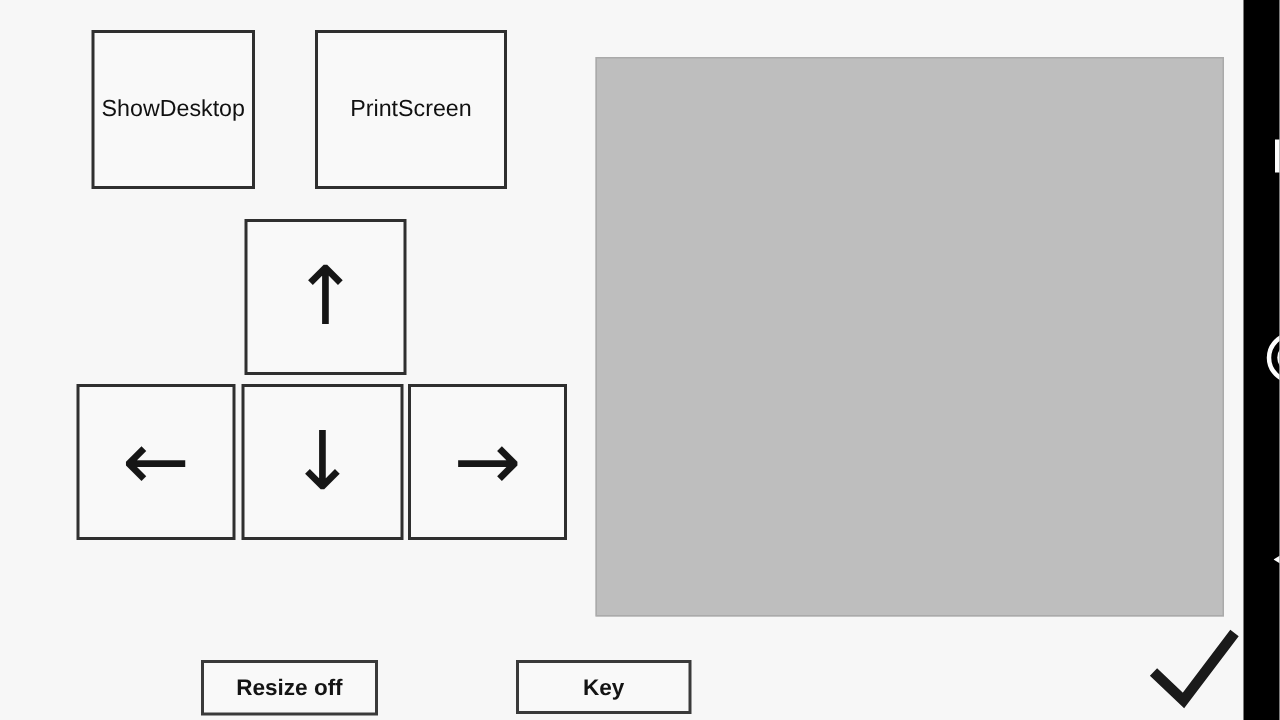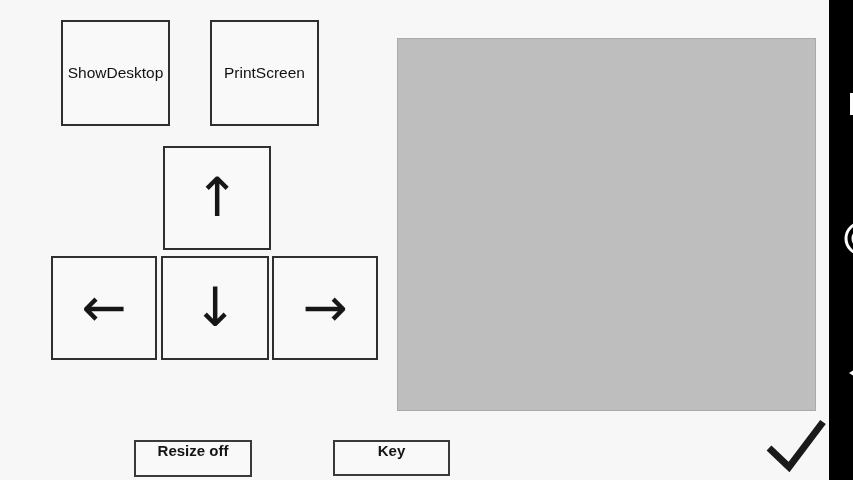--- a/index.html
+++ b/index.html
@@ -30,21 +30,21 @@
     cursor: pointer;
   }
   .keybtn .arrow-glyph {
     font-family: "DejaVu Sans", sans-serif;
     font-size: 54px;
     line-height: 1;
     color: #161616;
     font-weight: normal;
   }
   #btn-showdesktop { left: 20px;  top: 20px;  width: 109px; height: 106px; }
-  #btn-printscreen { left: 169px; top: 20px;  width: 109px; height: 106px; }
+  #btn-printscreen { left: 169px; top: 20px;  width: 128px; height: 106px; }
   #key-up          { left: 122px; top: 146px; width: 108px; height: 104px; }
   #key-left        { left: 10px;  top: 256px; width: 106px; height: 104px; }
   #key-down        { left: 120px; top: 256px; width: 108px; height: 104px; }
   #key-right       { left: 231px; top: 256px; width: 106px; height: 104px; }
 
   
   .touchpad {
     position: absolute;
     left: 356px; top: 38px;
     width: 419px; height: 373px;
@@ -54,30 +54,30 @@
   }
 
   
   .modebtn {
     position: absolute;
     top: 440px;
     height: 37px;
     background: #f9f9f9;
     border: 2px solid #3a3a3a;
     display: flex;
-    align-items: flex-start;
+    align-items: center;
     justify-content: center;
     color: #141414;
     font-size: 15px;
     font-weight: bold;
     white-space: nowrap;
     cursor: pointer;
   }
   #btn-resize   { left: 93px;  width: 118px; }
-  #btn-keymode  { left: 292px; width: 117px; height: 36px; }
+  #btn-keymode  { left: 303px; width: 117px; height: 36px; }
   #btn-touchpad { left: 511px; width: 118px; height: 36px; top: 441px; }
 
   
   .confirm {
     position: absolute;
     left: 720px; top: 414px;
     width: 68px; height: 62px;
     cursor: pointer;
   }
 

